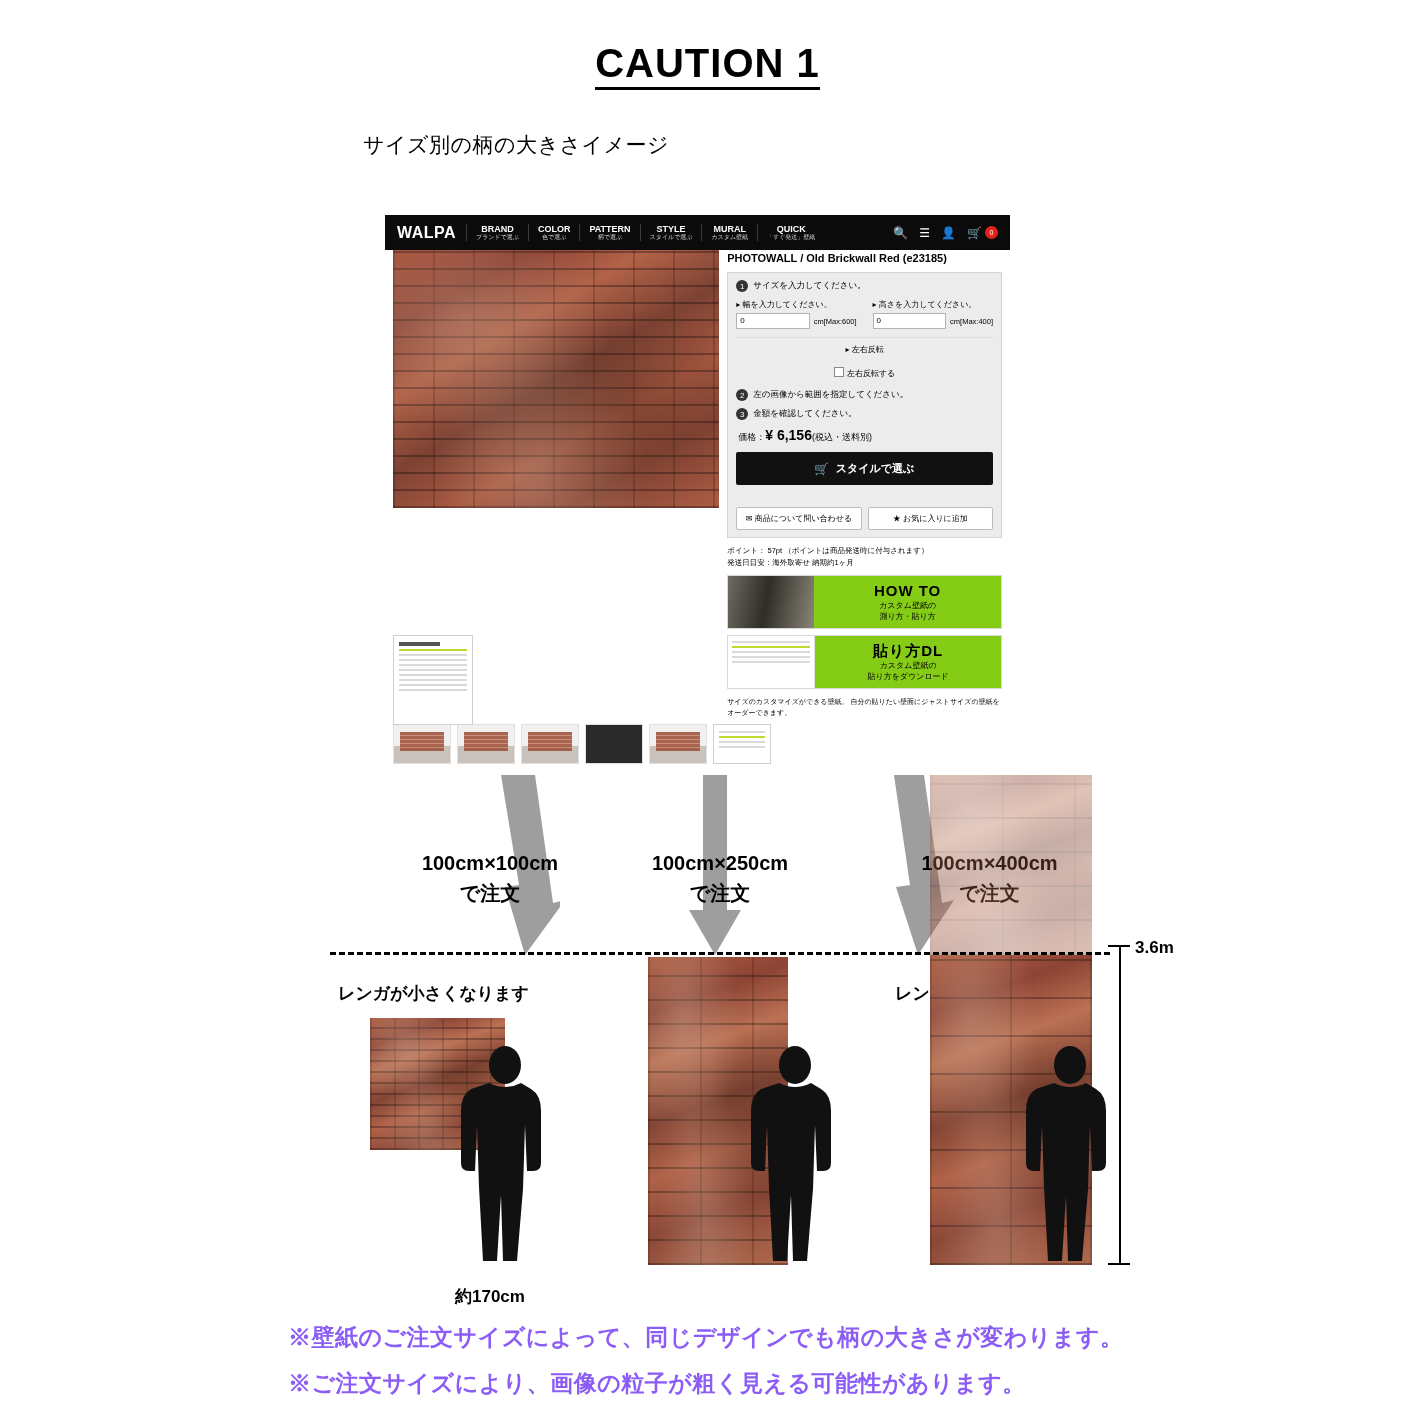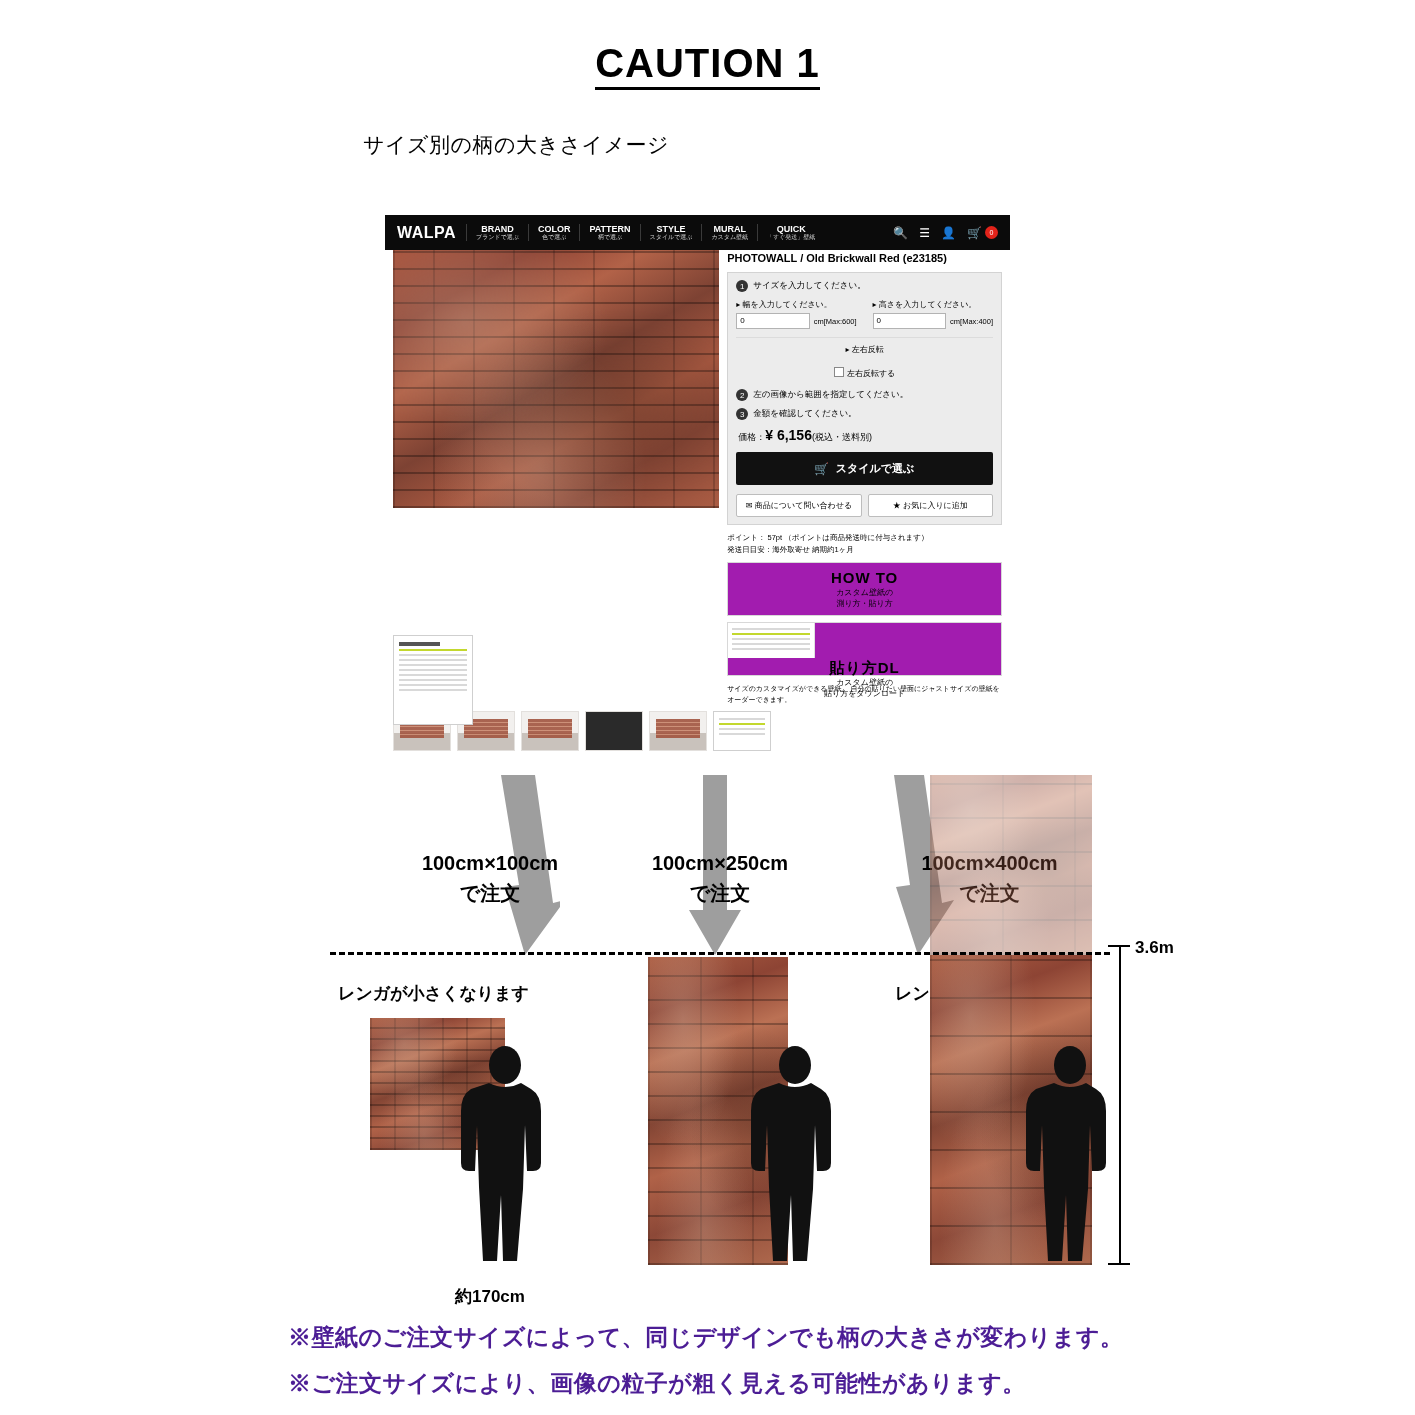--- a/index.html
+++ b/index.html
@@ -170,21 +170,21 @@
   .chk { width:8px;height:8px;border:1px solid #888;background:#fff;display:inline-block;margin-right:3px;vertical-align:-1px;}
   .price-line { font-size: 14px; font-weight: bold; margin: 4px 0 8px 2px; }
   .price-line .sub { font-size: 9px; font-weight: normal; }
   .cart-btn {
     background:#111; color:#fff; text-align:center;
     padding: 9px 0; font-size: 11px; font-weight: bold;
     border-radius: 2px;
     display:flex; align-items:center; justify-content:center; gap:6px;
   }
   .cart-btn .cicon { font-size: 12px; }
-  .two-btns { display:flex; gap:6px; margin-top:9px; }
+  .two-btns { display:flex; gap:6px; margin-top:22px; }
   .sbtn {
     flex:1; background:#fff; border:1px solid #bdbdbd;
     font-size:8px; padding:5px 0; text-align:center; border-radius:2px;
   }
   .point-line { font-size:7.5px; margin-top: 7px; line-height:1.6; }
 
   .thumbs { display:flex; gap:6px; padding: 6px 8px 0 8px; }
   .thumb {
     width: 56px; height: 38px;
     background: linear-gradient(180deg,#f2f0ee 0 55%, #c9c2bc 55% 100%);
@@ -213,22 +213,21 @@
   .doc-lines div {
     height:2px; background:#d9d9d9; margin-bottom:3px;
   }
   .doc-lines div.gr { background:#c3d82e; }
 
   .howto-box, .dl-box {
     display:flex; align-items:stretch;
     border:1px solid #d8d8d8;
     margin-top: 6px;
     height: 52px;
-    background:#a21caf;
-    flex-direction:column;
+    background:#84cc16;
   }
   .howto-img {
     width: 86px;
     background: linear-gradient(100deg,#6d6a60,#2f2d28 45%,#8a8578);
   }
   .howto-img.doc { background:#fff; border-right:1px solid #e0e0e0; }
   .howto-txt {
     flex:1; text-align:center;
     display:flex; flex-direction:column; align-items:center; justify-content:center;
     line-height:1.35;
@@ -293,21 +292,21 @@
   .faded { opacity: 0.42; }
 
   .person {
     position:absolute;
   }
   .person svg { display:block; }
 
   
   .red-note {
     position:absolute;
-    color:#4c1d95;
+    color:#8b5cf6;
     font-size: 23px;
     font-weight: bold;
     letter-spacing: 0.5px;
   }
 </style>
 </head>
 <body>
 
 <div class="page-title">
   <span>CAUTION 1</span>

